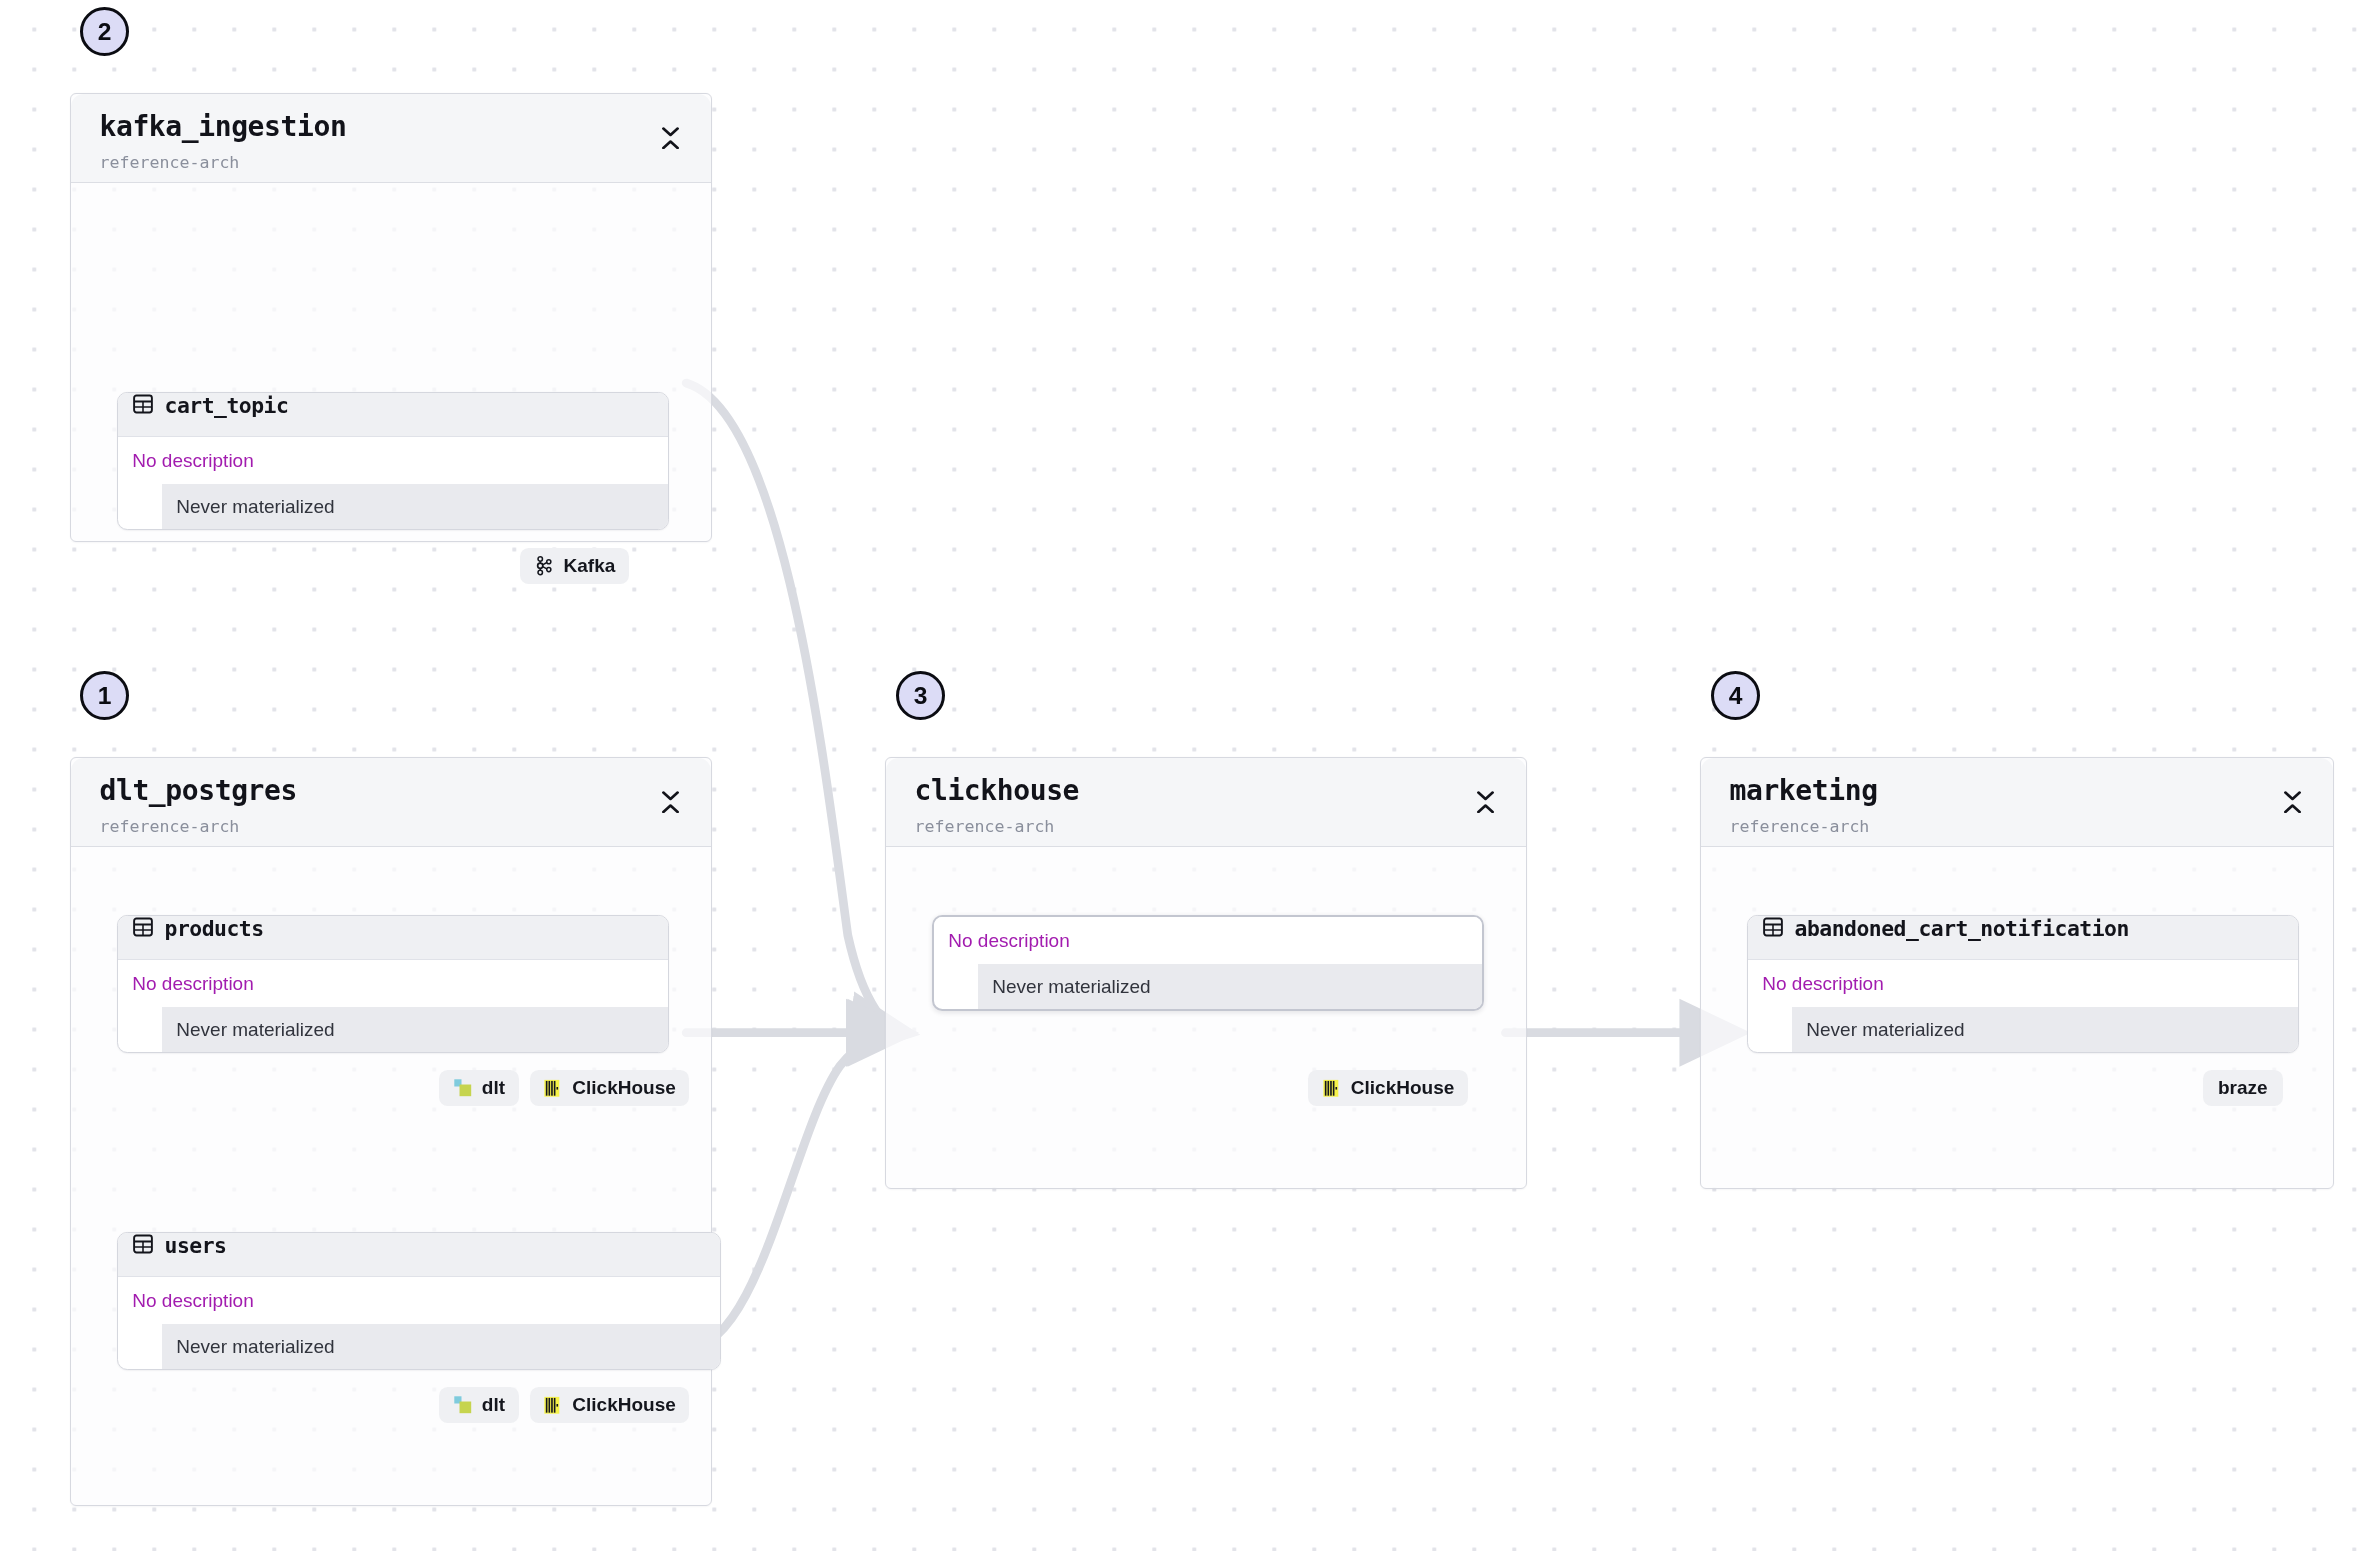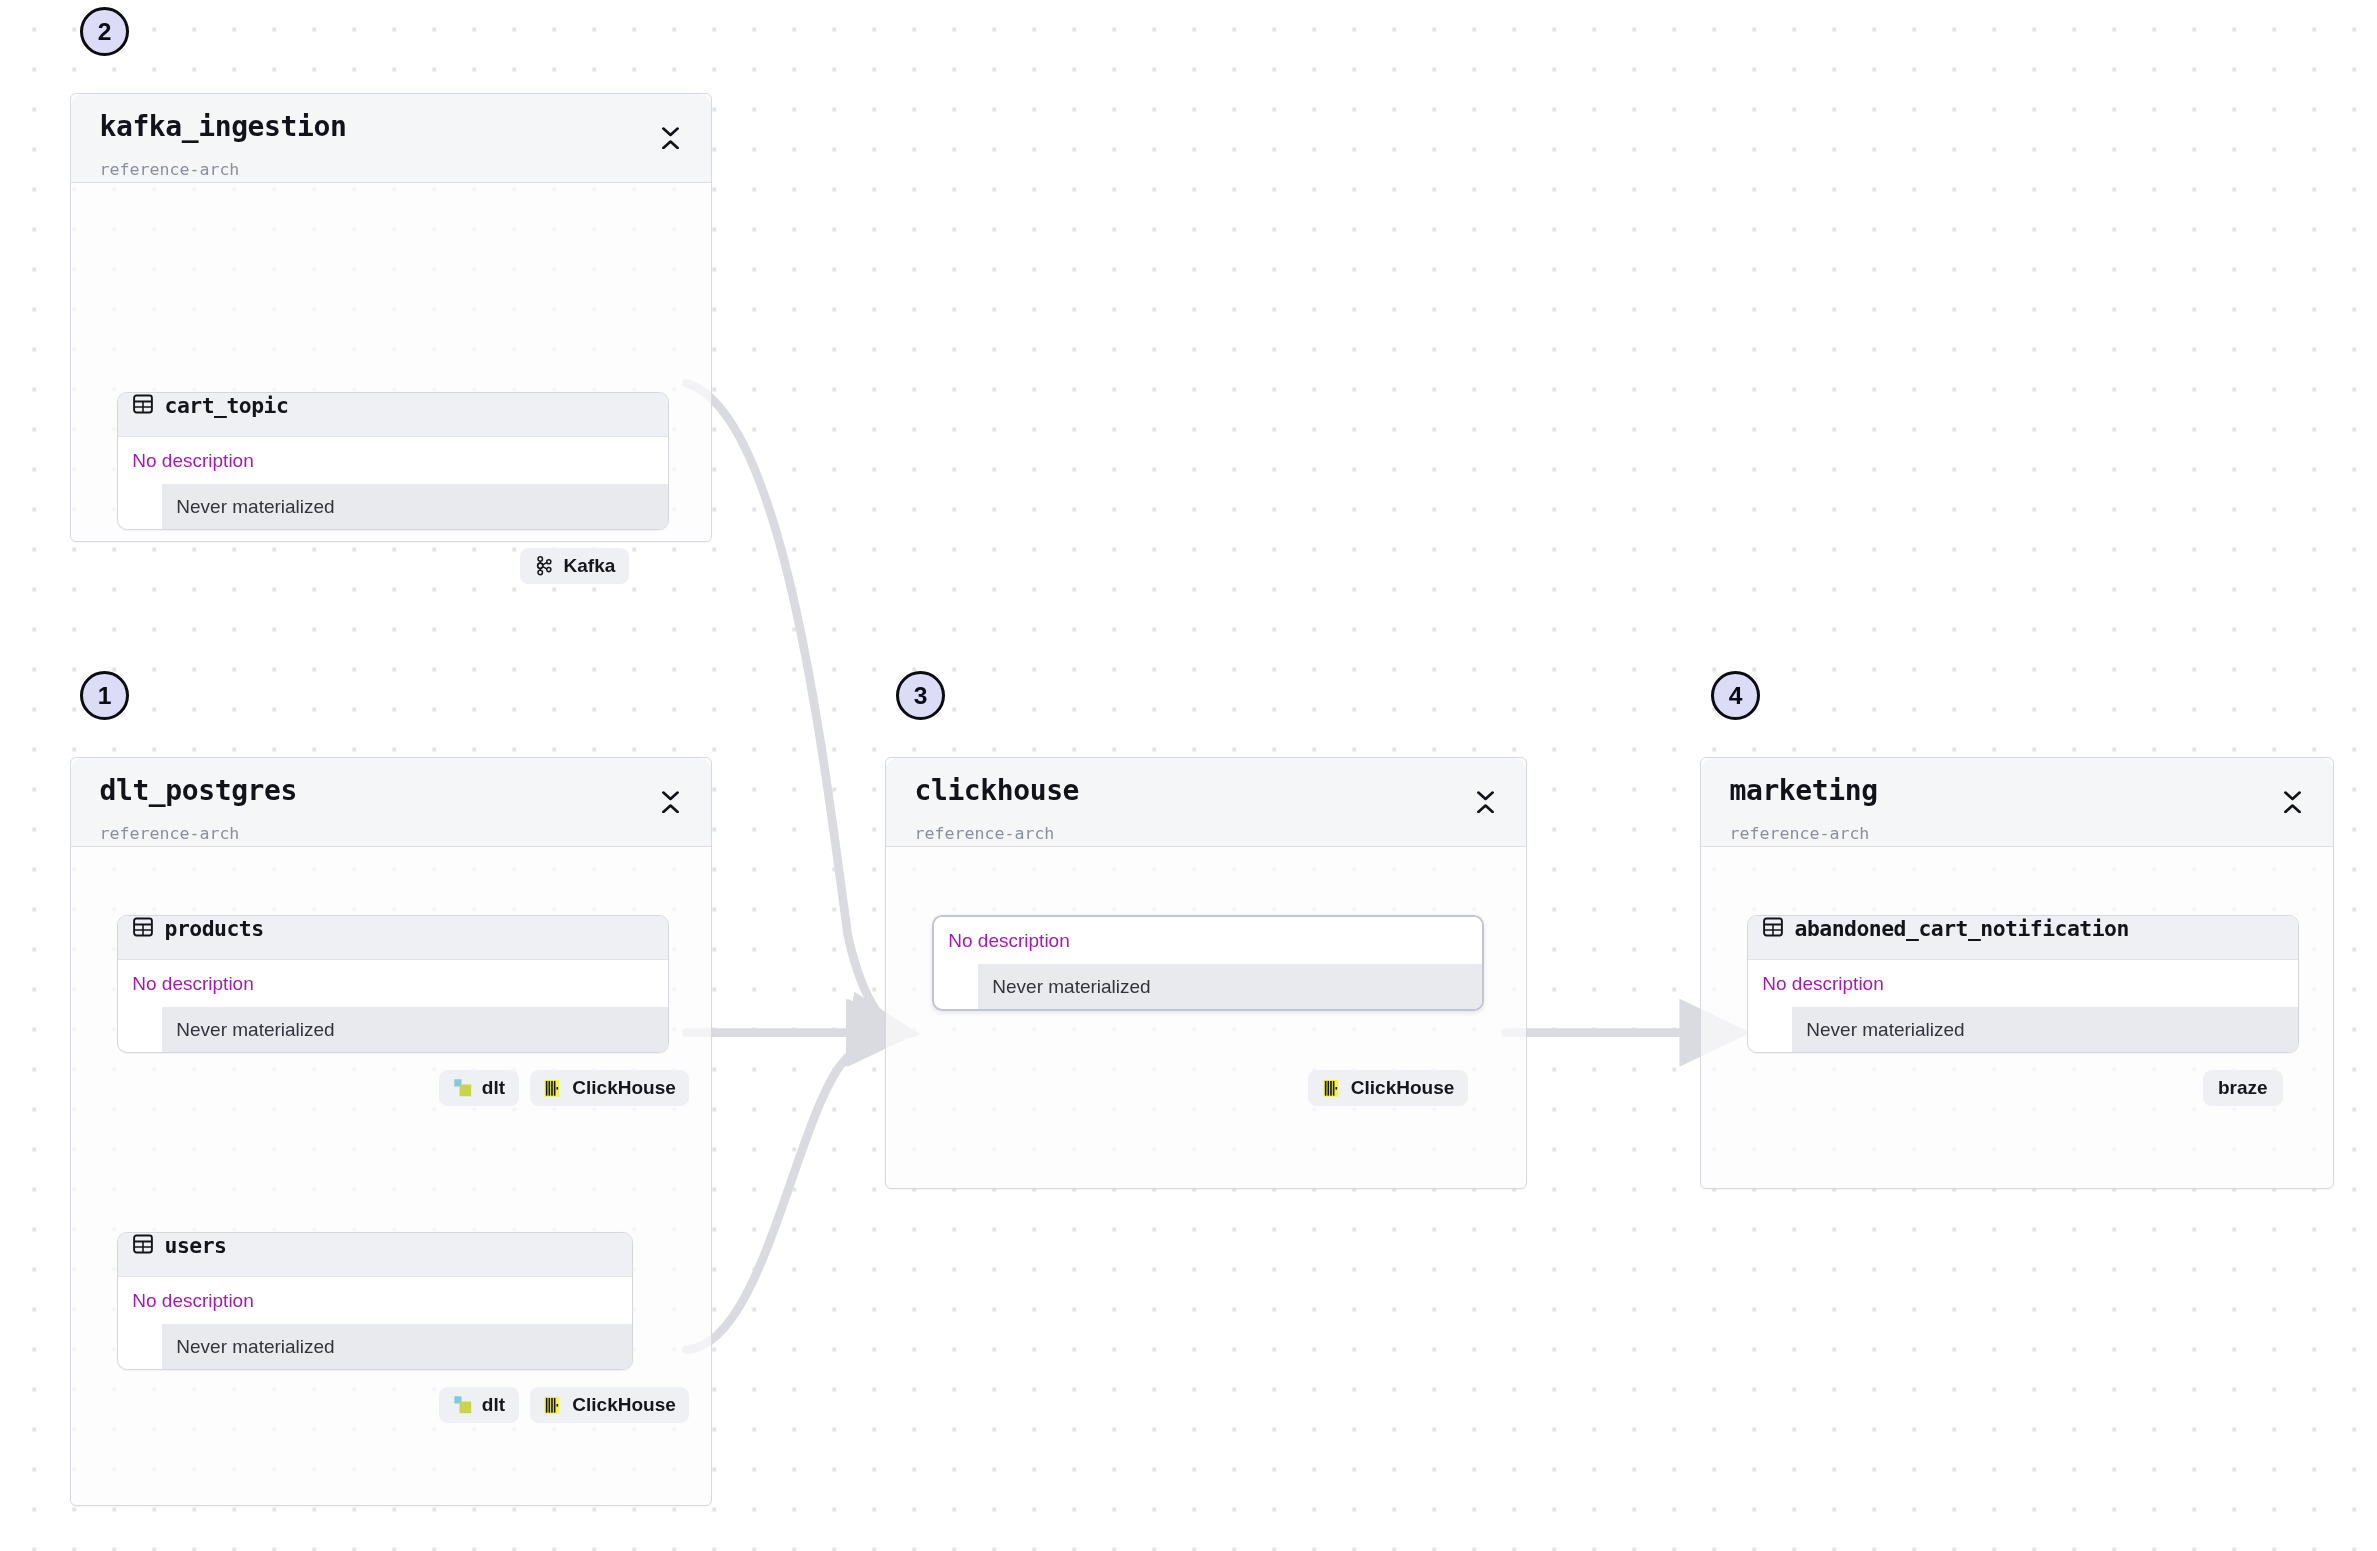--- a/index.html
+++ b/index.html
@@ -79,21 +79,21 @@
     color: #12131a;
     letter-spacing: -0.4px;
     line-height: 1.16;
   }
 
   .group-sub {
     font-family: "DejaVu Sans Mono", "Liberation Mono", monospace;
     font-size: 16.6px;
     color: #8a8f9c;
     line-height: 1.5;
-    margin-top: 14px;
+    margin-top: 7px;
   }
 
   .collapse-btn {
     width: 27px;
     height: 32px;
     display: flex;
     flex-direction: column;
     align-items: center;
     justify-content: center;
     gap: 3.2px;
@@ -305,21 +305,21 @@
             <rect x="6.4" y="3.4" width="1.9" height="17.2"></rect>
             <rect x="9.5" y="3.4" width="1.9" height="17.2"></rect>
             <rect x="12.6" y="3.4" width="1.9" height="17.2"></rect>
             <rect x="15.7" y="10.5" width="1.9" height="3.0"></rect>
           </g>
         </svg>
         <span>ClickHouse</span>
       </div>
     </div>
 
-    <div class="node" style="left:46px; top:385px; width:516px;">
+    <div class="node" style="left:46px; top:385px; width:604px;">
       <div class="node-head">
         <svg class="tag-ico" width="22" height="22" viewBox="0 0 24 24">
           <rect x="2.3" y="2.8" width="19.4" height="18.4" rx="2.6" fill="none" stroke="#13141b" stroke-width="2.1"></rect>
           <line x1="2.3" y1="9.2" x2="21.7" y2="9.2" stroke="#13141b" stroke-width="2.1"></line>
           <line x1="2.3" y1="15.2" x2="21.7" y2="15.2" stroke="#13141b" stroke-width="1.7"></line>
           <line x1="12" y1="9.2" x2="12" y2="21.2" stroke="#13141b" stroke-width="1.7"></line>
         </svg>
         <span class="node-name">users</span>
       </div>
       <div class="node-desc">No description</div>

